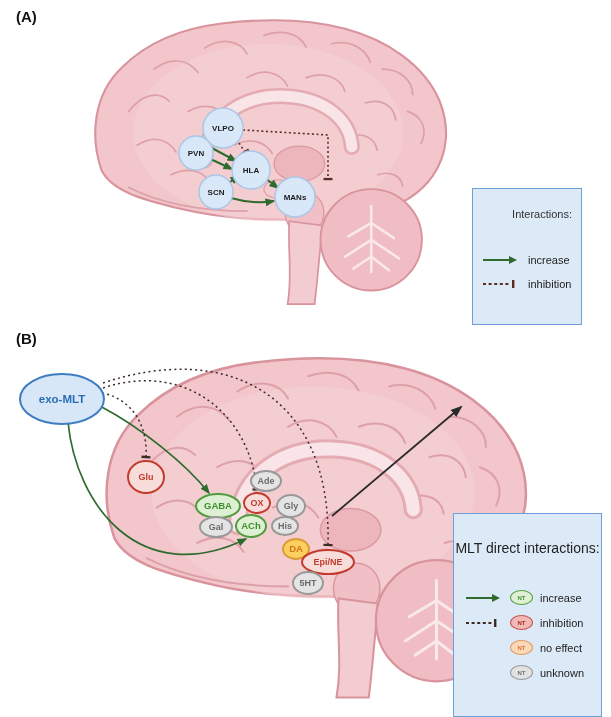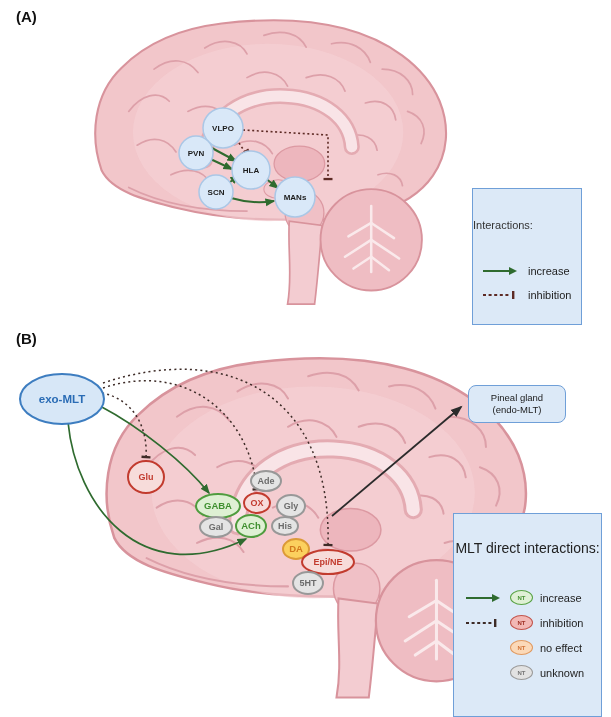--- a/index.html
+++ b/index.html
@@ -43,21 +43,21 @@
   .t-gray{fill:#6b6b6b;font-size:9px;}
   .t-orange{fill:#d2791c;font-size:9.5px;}
   .t-exo{fill:#2a6cb5;font-size:11.5px;}
 
   
   .pl{position:absolute;left:16px;font-weight:bold;font-size:15px;color:#111;}
 
   
   .bluebox{position:absolute;background:#dce9f7;border:1.5px solid #6f9fd8;box-sizing:border-box;}
   .legendA{left:472px;top:188px;width:110px;height:137px;}
-  .legendA .lt{font-size:11px;color:#333;padding:30px 9px 0 0;}
+  .legendA .lt{font-size:11px;color:#333;text-align:right;padding:19px 9px 0 0;}
   .legendA .rows{margin-top:28px;}
   .legendA .row{display:flex;align-items:center;gap:10px;padding-left:9px;height:24px;}
   .legendA .row .lab{font-size:11px;color:#222;}
 
   .legendB{left:453px;top:513px;width:149px;height:204px;}
   .legendB .lt{font-size:14px;color:#222;text-align:center;padding-top:26px;}
   .legendB .rows{margin-top:29px;}
   .legendB .row{display:flex;align-items:center;gap:7px;padding-left:11px;height:25px;}
   .legendB .glyph{width:38px;flex:0 0 38px;display:flex;align-items:center;}
   .legendB .lab{font-size:11px;color:#222;}
@@ -248,24 +248,20 @@
       <div class="row">
         <svg width="36" height="10">
           <line x1="1" y1="5" x2="29" y2="5" stroke="#5d2a24" stroke-width="2" stroke-dasharray="3 2.6"></line>
           <rect x="30" y="1" width="2.4" height="8" fill="#5d2a24"></rect>
         </svg>
         <span class="lab">inhibition</span>
       </div>
     </div>
   </div>
 
-  <div class="bluebox pineal">
-    <div>Pineal gland</div>
-    <div>(endo-MLT)</div>
-  </div>
 
   <div class="bluebox legendB">
     <div class="lt">MLT direct interactions:</div>
     <div class="rows">
       <div class="row">
         <span class="glyph">
           <svg width="36" height="10">
             <line x1="1" y1="5" x2="27" y2="5" stroke="#2f6b2f" stroke-width="2"></line>
             <polygon points="27,1 35,5 27,9" fill="#2f6b2f"></polygon>
           </svg>

